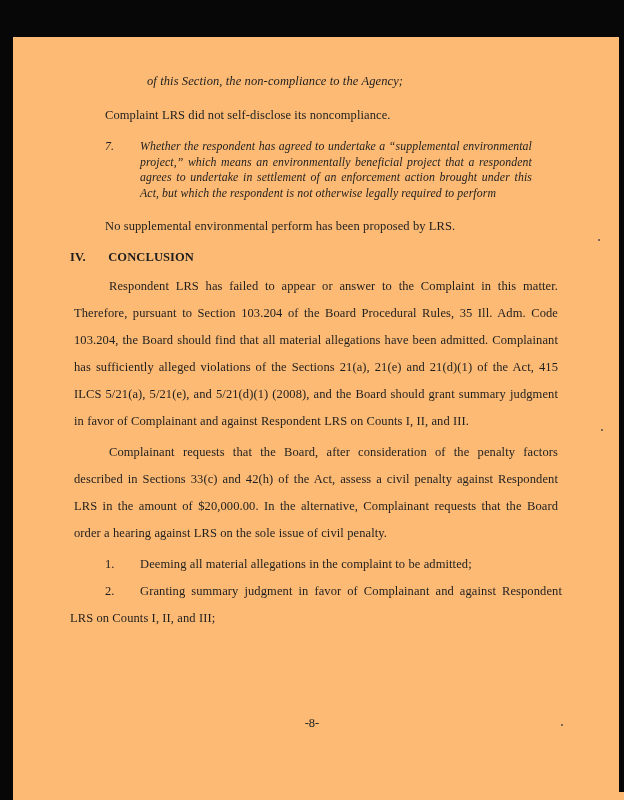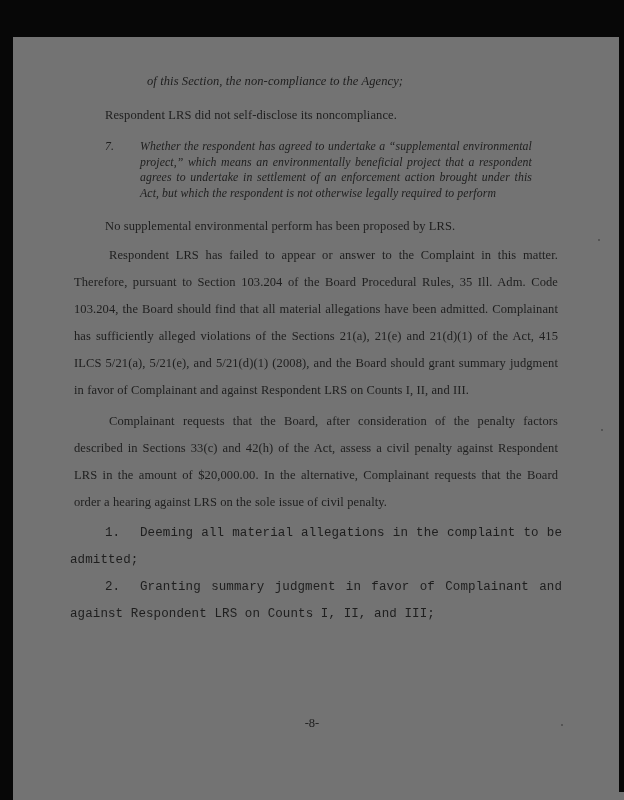--- a/index.html
+++ b/index.html
@@ -5,21 +5,21 @@
   * { box-sizing: border-box; }
   html, body { margin: 0; padding: 0; }
   body {
     width: 624px; height: 800px;
     background: #d9d9d9;
     font-family: "Liberation Serif", "DejaVu Serif", serif;
   }
   .scan {
     position: relative;
     width: 624px; height: 800px;
-    background: #737373;
+    background: #fdba74;
     overflow: hidden;
     color: #1e1e1e;
   }
   
   .bar-top   { position: absolute; top: 0; left: 0; width: 624px; height: 37px; background: #070707; }
   .bar-left  { position: absolute; top: 0; left: 0; width: 13px; height: 800px; background: #070707; }
   .bar-right { position: absolute; top: 32px; right: 0; width: 5px; height: 760px; background: #070707; }
 
   .content {
     position: absolute;
@@ -57,21 +57,20 @@
     line-height: 27px;
     text-indent: 35px;
     text-align: justify;
   }
   .para.first { margin-top: 7px; }
 
   .order-item {
     line-height: 27px;
     text-indent: 35px;
     text-align: justify;
-    font-family: Liberation Mono, monospace;
   }
   .oi-num { display: inline-block; width: 35px; text-indent: 0; }
 
   .page-num {
     position: absolute;
     left: 0; top: 716px; width: 100%;
     text-align: center;
     font-size: 12.5px;
   }
 
@@ -91,29 +90,33 @@
 <div class="scan">
 
   <div class="bar-top"></div>
   <div class="bar-left"></div>
   <div class="bar-right"></div>
 
   <div class="content">
 
     <div class="quote-cont">of this Section, the non-compliance to the Agency;</div>
 
-    <div class="single indent mt16">Respondent LRS did not self-disclose its noncompliance.</div>
+    <div class="single indent mt16">Complaint LRS did not self-disclose its noncompliance.</div>
 
     <div class="blockquote">
       <span class="bq-num">7.</span>
       <span class="bq-text">Whether the respondent has agreed to undertake a “supplemental environmental project,” which means an environmentally beneficial project that a respondent agrees to undertake in settlement of an enforcement action brought under this Act, but which the respondent is not otherwise legally required to perform</span>
     </div>
 
     <div class="single indent mt16">No supplemental environmental perform has been proposed by LRS.</div>
 
+    <div class="heading">
+      <span class="h-num">IV.</span>
+      <span class="h-title">CONCLUSION</span>
+    </div>
 
     <p class="para first">Respondent LRS has failed to appear or answer to the Complaint in this matter. Therefore, pursuant to Section 103.204 of the Board Procedural Rules, 35 Ill. Adm. Code 103.204, the Board should find that all material allegations have been admitted.  Complainant has sufficiently alleged violations of the Sections 21(a), 21(e) and 21(d)(1) of the Act, 415 ILCS 5/21(a), 5/21(e), and 5/21(d)(1) (2008), and the Board should grant summary judgment in favor of Complainant and against Respondent LRS on Counts I, II, and III.</p>
 
     <p class="para">Complainant requests that the Board, after consideration of the penalty factors described in Sections 33(c) and 42(h) of the Act, assess a civil penalty against Respondent LRS in the amount of $20,000.00.  In the alternative, Complainant requests that the Board order a hearing against LRS on the sole issue of civil penalty.</p>
 
 
     <div class="order-item">
       <span class="oi-num">1.</span><span class="oi-text">Deeming all material allegations in the complaint to be admitted;</span>
     </div>
 

